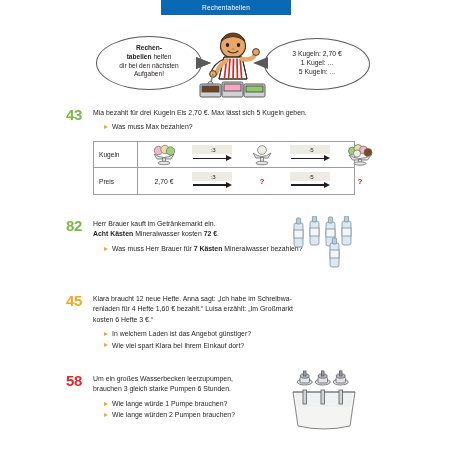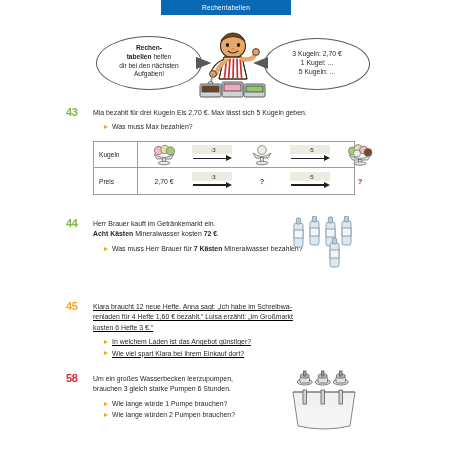--- a/index.html
+++ b/index.html
@@ -118,21 +118,21 @@
   
   .ex {
     position: absolute;
     left: 66px;
     width: 330px;
   }
   .ex-num {
     position: absolute;
     left: 0;
     top: -2px;
-    font-size: 11px;
+    font-size: 15px;
     font-weight: bold;
     letter-spacing: -0.3px;
   }
   .ex-body {
     margin-left: 27px;
     font-size: 6.9px;
     line-height: 1.52;
     color: #231f20;
   }
   .ex-body b { font-weight: bold; }
@@ -380,21 +380,21 @@
         <div class="lbl">·5</div>
         <div class="ln"></div>
         <div class="hd"></div>
       </div>
     </div>
     <div class="rt-cell rt-val rt-q">?</div>
   </div>
 </div>
 
 <div class="ex" style="top:219px;">
-  <div class="ex-num" style="color:#76bc43;">44</div>
+  <div class="ex-num" style="color:#76bc43;">82</div>
   <div class="ex-body">
     <div>Herr Brauer kauft im Getränkemarkt ein.</div>
     <div>
       <b>Acht Kästen</b><span> Mineralwasser kosten </span><b>72 €</b><span>.</span>
     </div>
     <div class="q-list">
       <div class="q">
         <span class="tri"></span>
         <span><span>Was muss Herr Brauer für </span><b>7 Kästen</b><span> Mineralwasser bezahlen?</span></span>
       </div>
@@ -425,21 +425,21 @@
       <rect x="4" y="12" width="9" height="8" fill="#f2f6f9"></rect>
     </g>
     <g transform="translate(36,22)">
       <rect x="4" y="5" width="9" height="24" rx="2.2"></rect>
       <rect x="6.4" y="0" width="4.2" height="6" rx="1.2" fill="#b8cedd"></rect>
       <rect x="4" y="12" width="9" height="8" fill="#f2f6f9"></rect>
     </g>
   </g>
 </svg>
 
-<div class="ex" style="top:302px;text-decoration:underline;">
+<div class="ex" style="top:294px;">
   <div class="ex-num" style="color:#f5a623;">45</div>
   <div class="ex-body">
     <div>Klara braucht 12 neue Hefte. Anna sagt: „Ich habe im Schreibwa-</div>
     <div>renladen für 4 Hefte 1,60 € bezahlt.“ Luisa erzählt: „Im Großmarkt</div>
     <div>kosten 6 Hefte 3 €.“</div>
     <div class="q-list">
       <div class="q">
         <span class="tri"></span>
         <span>In welchem Laden ist das Angebot günstiger?</span>
       </div>

